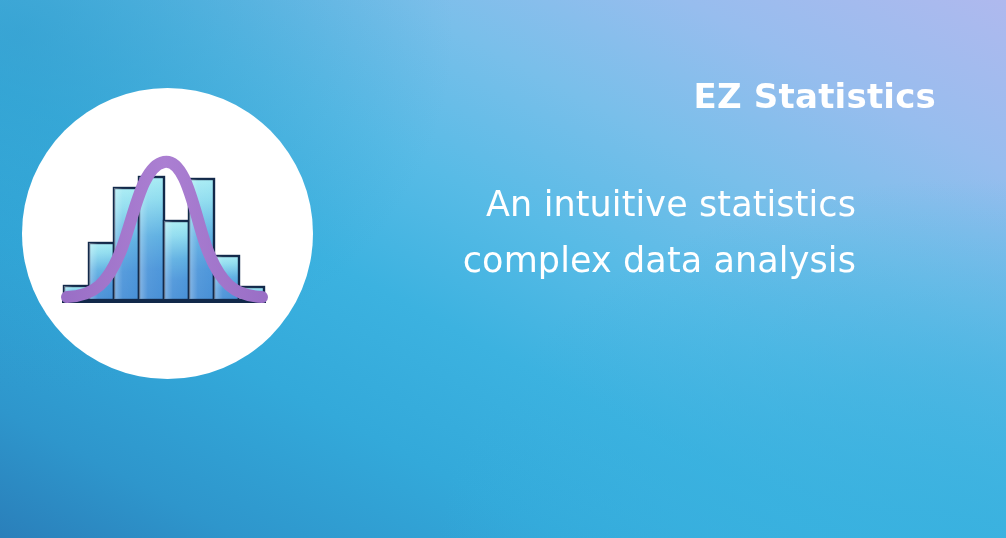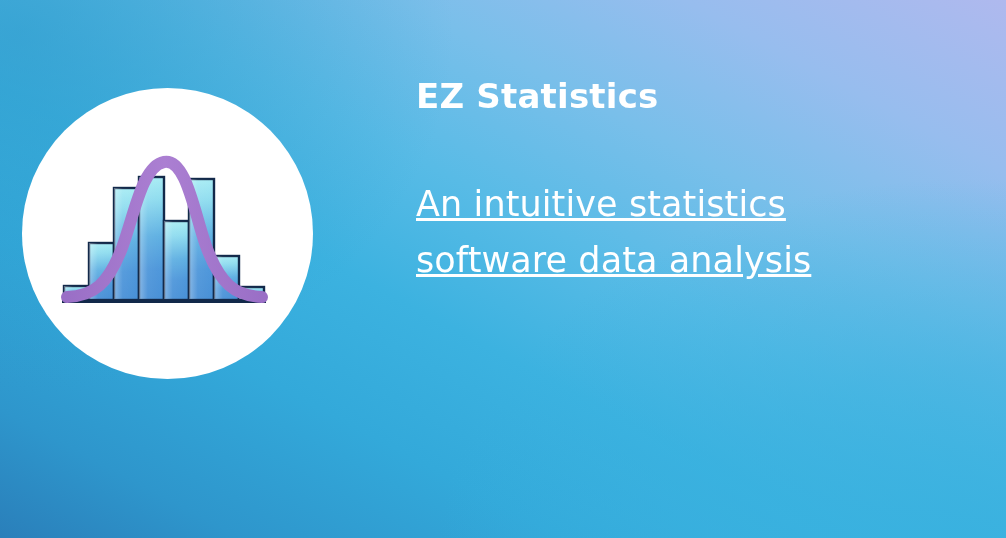--- a/index.html
+++ b/index.html
@@ -59,39 +59,39 @@
     width: 291px;
     height: 291px;
   }
 
   
   #text-block {
     position: absolute;
     left: 416px;
     top: 74px;
     width: 520px;
+    text-align: right;
   }
   #app-title {
     margin: 0;
     font-size: 34px;
     font-weight: bold;
     color: #ffffff;
     letter-spacing: 0.2px;
     line-height: 44px;
   }
   #app-tagline {
     margin: 0;
     padding-top: 58px;
     font-size: 35px;
     font-weight: normal;
     color: #ffffff;
     line-height: 56px;
     letter-spacing: 0.1px;
     max-width: 440px;
-    text-decoration: underline;
   }
   .tagline-line { display: block; }
 </style>
 </head>
 <body>
 
 <div id="banner">
 
   <div id="bg-overlay"></div>
 
@@ -161,17 +161,17 @@
                C 164 70, 172 124, 184 158
                C 198 196, 213 208, 240 209" fill="none" stroke="url(#curveGrad)" stroke-width="12" stroke-linecap="round"></path>
     </svg>
   </div>
 
   <div id="text-block">
     <h1 id="app-title">EZ Statistics</h1>
 
     <p id="app-tagline">
       <span class="tagline-line">An intuitive statistics</span>
-      <span class="tagline-line">software data analysis</span>
+      <span class="tagline-line">complex data analysis</span>
     </p>
   </div>
 
 </div>
 
 </body></html>

